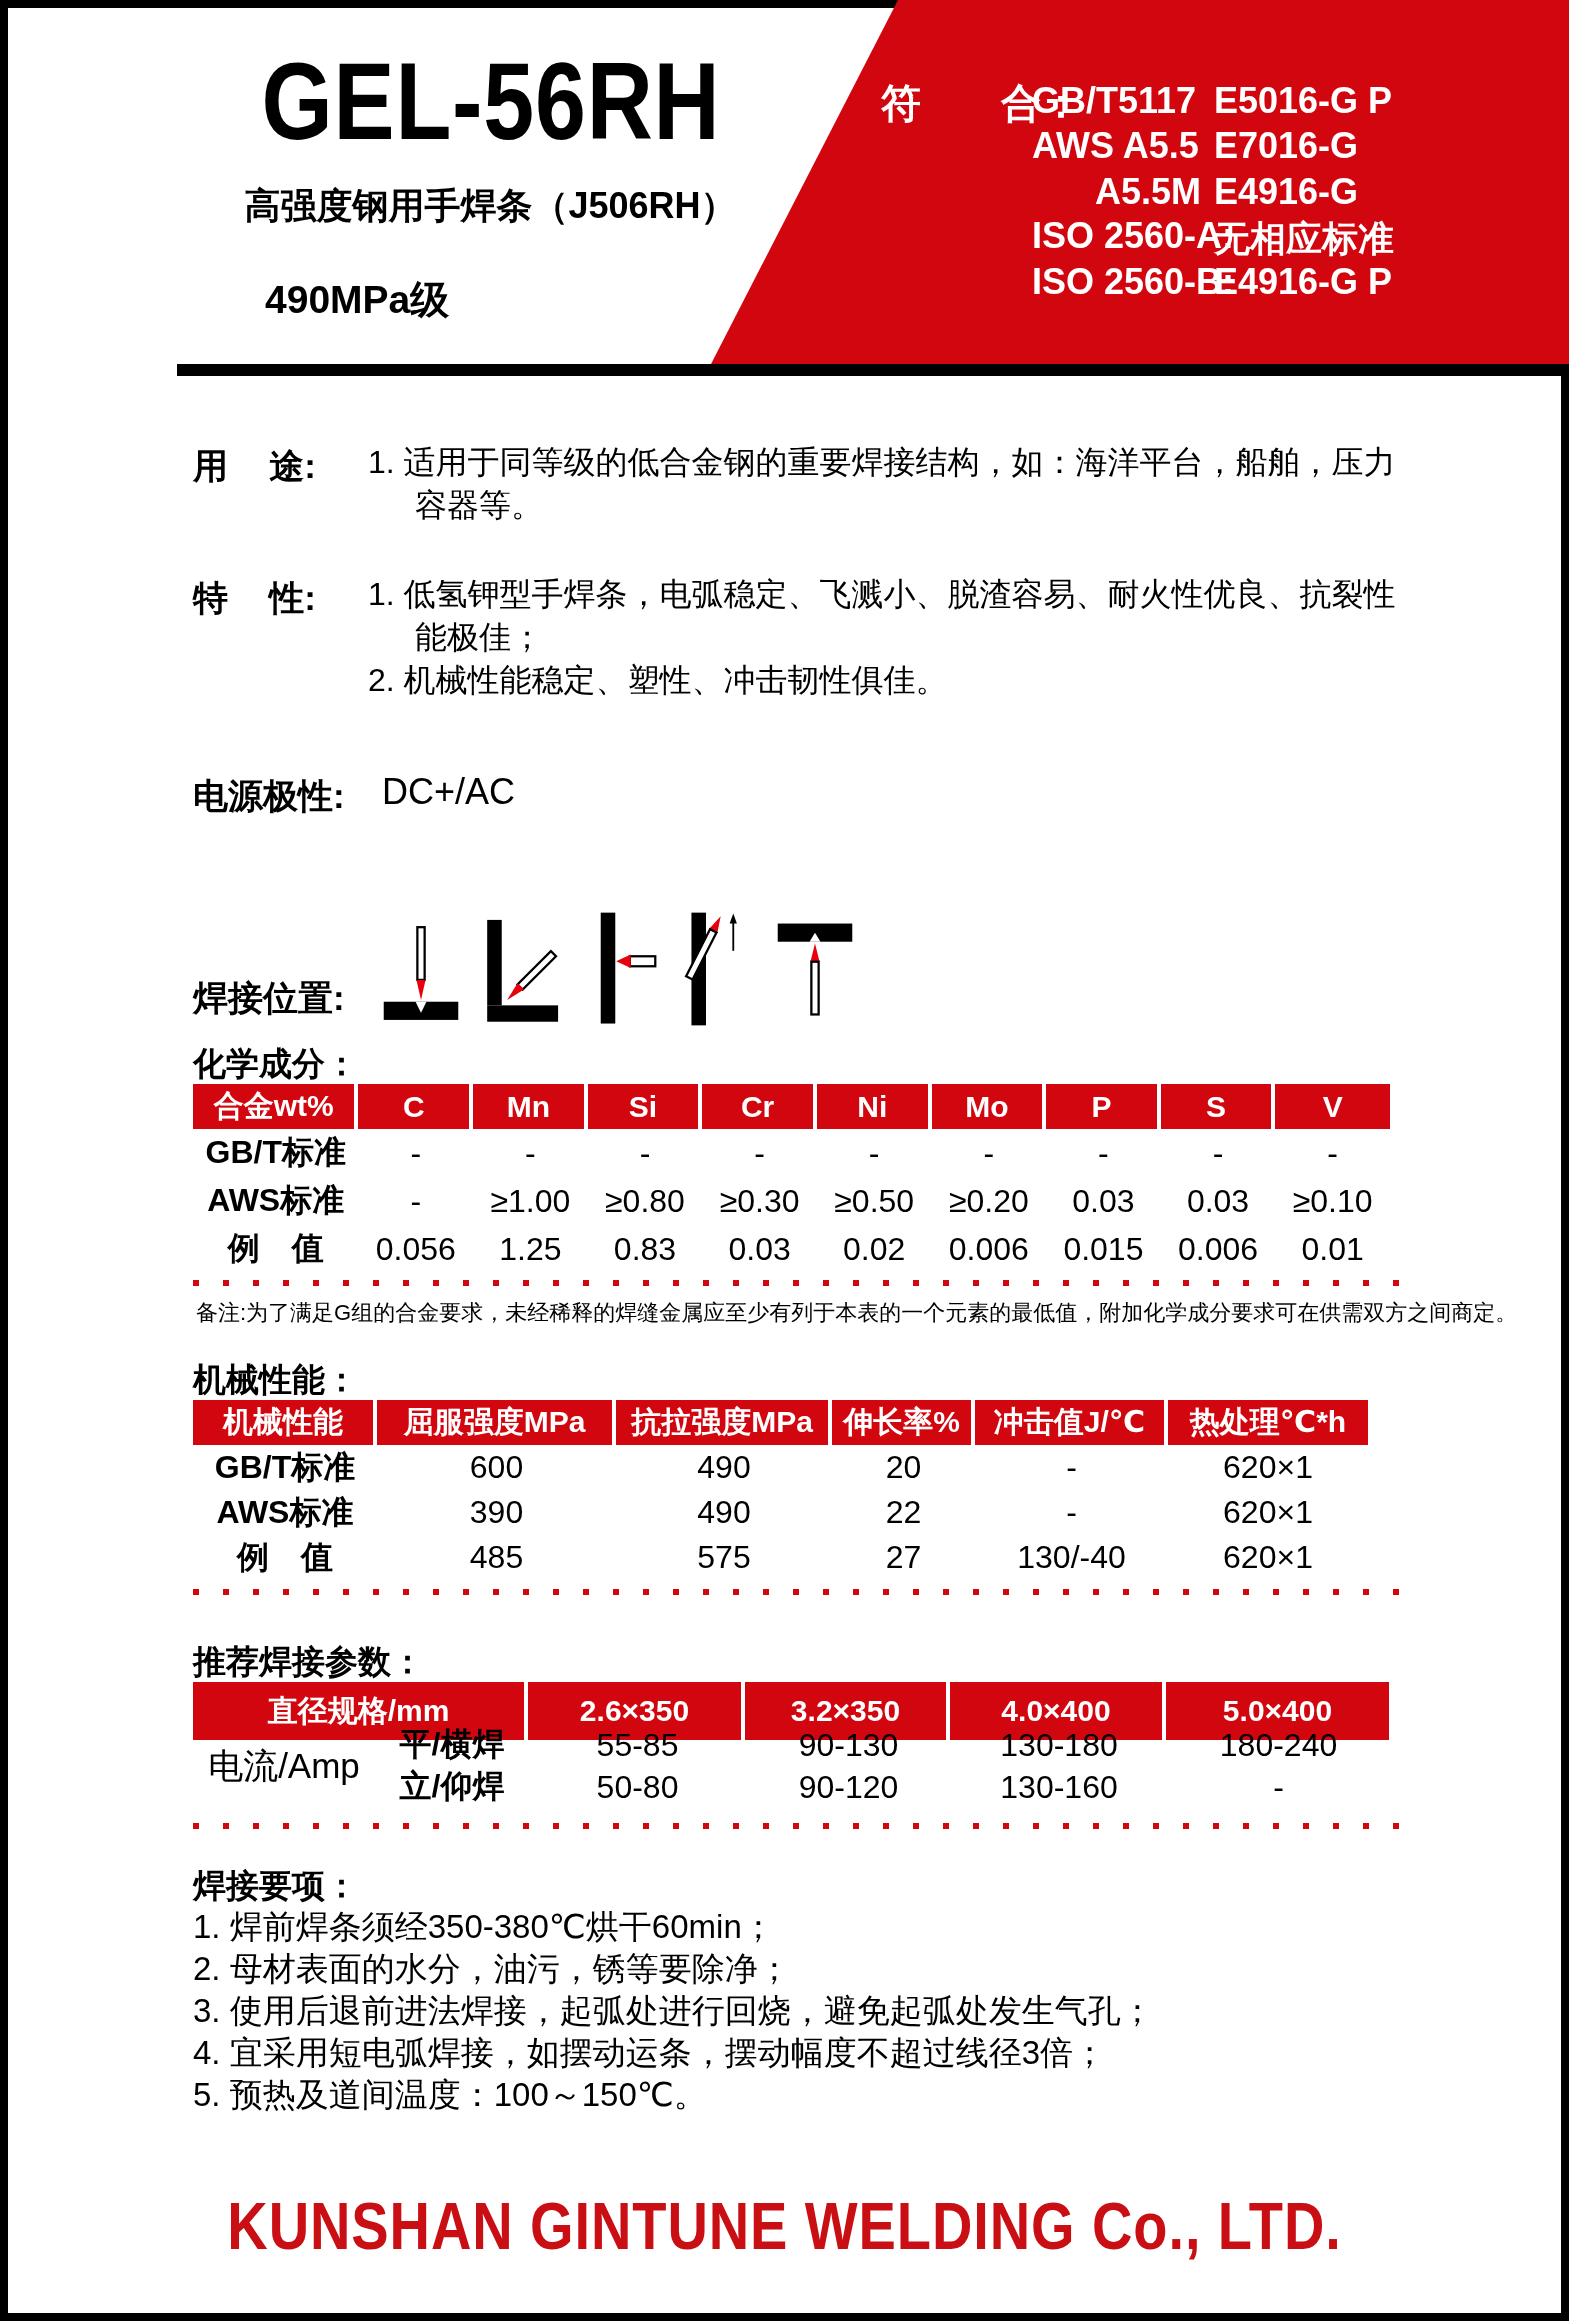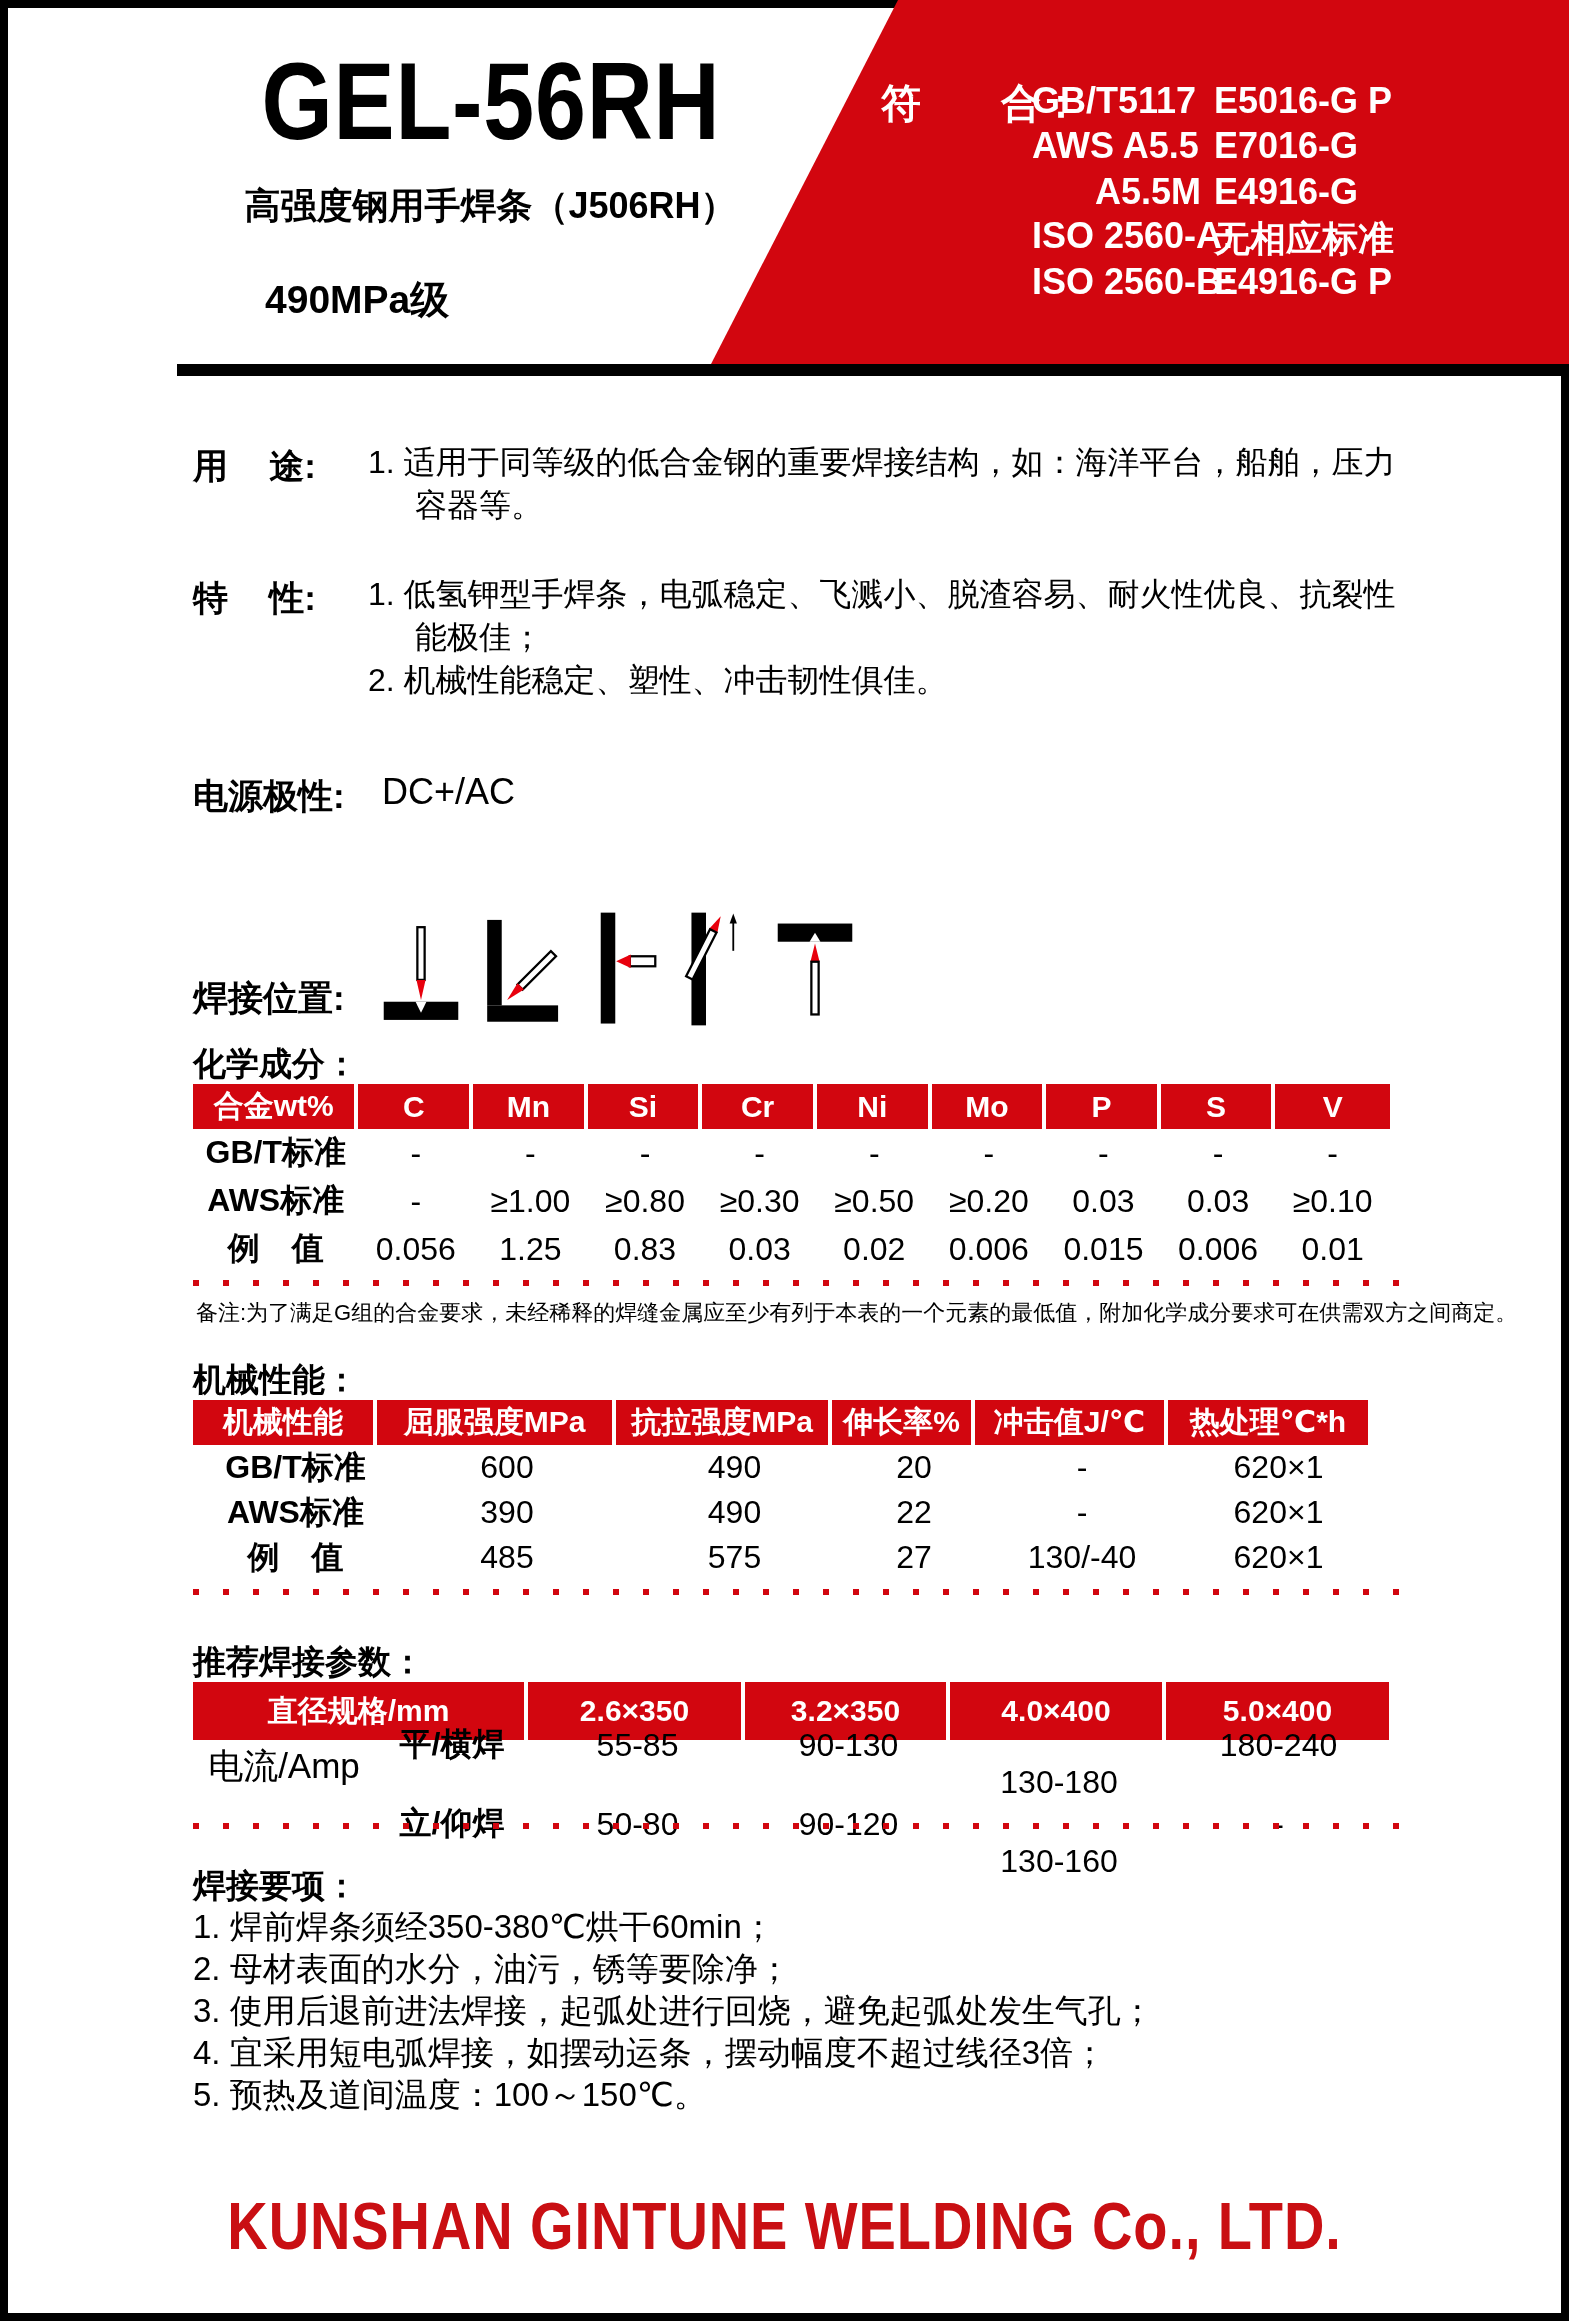--- a/index.html
+++ b/index.html
@@ -32,21 +32,21 @@
   .sec-label{font-size:35px;font-weight:bold;white-space:nowrap;}
   .two-char{display:flex;width:123px;justify-content:space-between;}
   .body-text{font-size:32px;line-height:43px;}
   .hang{padding-left:47px;text-indent:-47px;}
   .heading{font-size:33px;font-weight:bold;white-space:nowrap;}
   
   .tbl-head{display:flex;}
   .th{background:#d2060f;color:#fff;font-weight:bold;font-size:30px;display:flex;
       align-items:center;justify-content:center;border-right:4.5px solid #fff;white-space:nowrap;}
   .th:last-child{border-right:none;}
-  .tbl-body .row{display:flex;justify-content:center;}
+  .tbl-body .row{display:flex;}
   .td{display:flex;align-items:center;justify-content:center;font-size:32px;white-space:nowrap;}
   .td:first-child{font-weight:600;}
   
   .chem .th:first-child,.chem .td:first-child{width:166px;}
   .chem .th,.chem .td{width:115px;height:45px;}
   .chem .tbl-body .td{height:48px;}
   
   .mech .th,.mech .td{height:45px;}
   .mech .th:nth-child(1),.mech .td:nth-child(1){width:184px;}
   .mech .th:nth-child(2),.mech .td:nth-child(2){width:239px;}
@@ -59,21 +59,21 @@
   .pars .th:nth-child(1){width:335px;}
   .pars .th:nth-child(2){width:217px;}
   .pars .th:nth-child(3){width:205px;}
   .pars .th:nth-child(4){width:216px;}
   .pars .th:nth-child(5){width:223px;}
   .pars .tbl-body{position:absolute;left:182px;top:42px;}
   .pars .td{height:42px;}
   .pars .td:nth-child(1){width:154px;}
   .pars .td:nth-child(2){width:217px;}
   .pars .td:nth-child(3){width:205px;}
-  .pars .td:nth-child(4){width:216px;margin-top:37px;}
+  .pars .td:nth-child(4){width:216px;}
   .pars .td:nth-child(5){width:223px;}
   .amp-label{position:absolute;left:0;top:42px;width:182px;height:84px;display:flex;
              align-items:center;justify-content:center;font-size:35px;}
   .dotted{height:6.4px;background:repeating-linear-gradient(to right,#d2060f 0 6.4px,transparent 6.4px 30px);}
   .note{font-size:22px;font-weight:500;white-space:nowrap;}
   .notes-list .line{font-size:33px;line-height:42px;white-space:nowrap;}
   
   .footer{left:0;top:2193px;width:1569px;text-align:center;color:#c90f13;font-size:56px;
           font-weight:bold;letter-spacing:0.9px;transform:scale(1,1.18);transform-origin:center;white-space:nowrap;}
   .icons-row{left:380px;top:909px;display:flex;gap:16.4px;}

